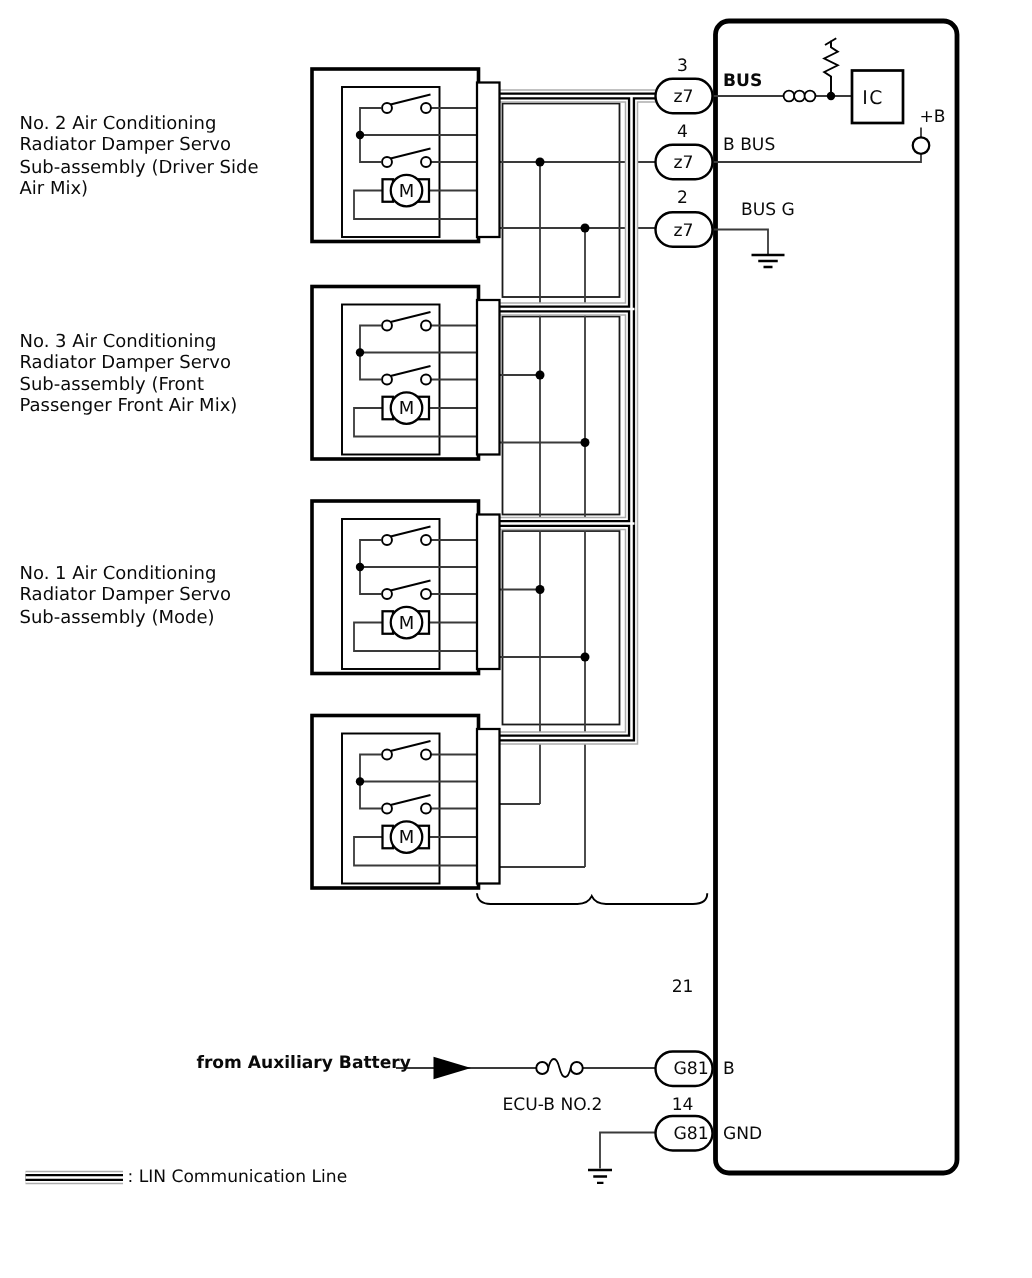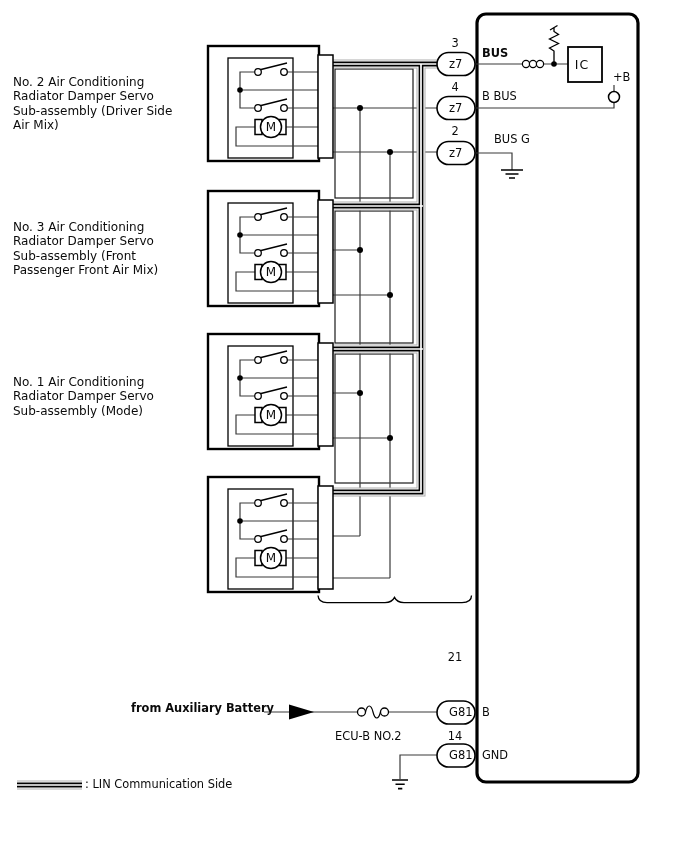--- a/index.html
+++ b/index.html
@@ -147,15 +147,15 @@
 <div class="t" style="left:482px;top:748px;text-align:right;">GND</div>
 
 <div class="t ic-label" style="left:568px;top:47px;">IC</div>
 <div class="t" style="left:613px;top:70px;">+B</div>
 
 <div class="t" style="left:131px;top:701px;font-weight:bold;">from Auxiliary Battery</div>
 <div class="t" style="left:335px;top:717px;margin-top:12px;">ECU-B NO.2</div>
 
 
 
-<div class="t" style="left:85px;top:777px;">: LIN Communication Side</div>
+<div class="t" style="left:85px;top:777px;">: LIN Communication Line</div>
 
 </div>
 
 </body></html>

